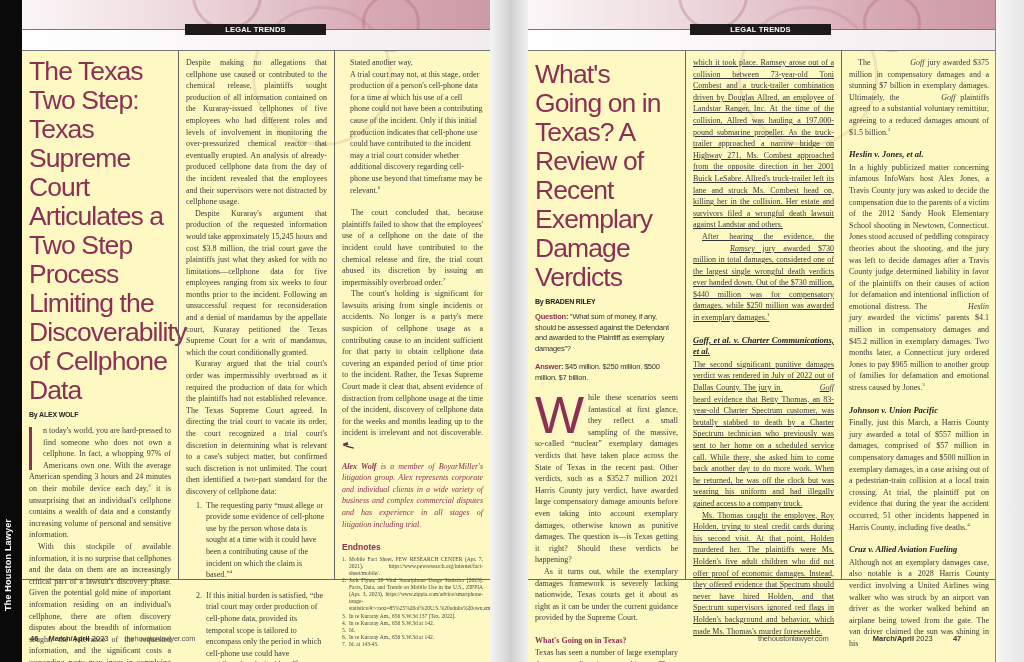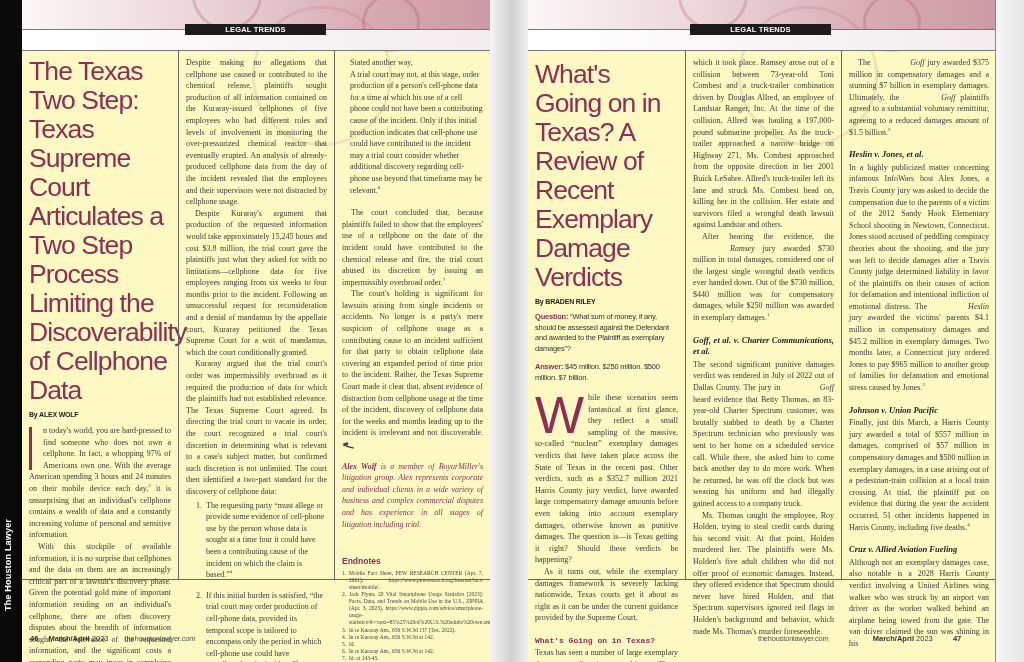--- a/index.html
+++ b/index.html
@@ -51,29 +51,29 @@
   .dropcap-I { float: left; width: 9px; height: 43px; margin: 2px 5px 0 0; border-left: 3px solid #8b2f55; }
   .dropcap-W { float: left; font-family: "Liberation Sans", sans-serif; font-size: 52px; line-height: 44px; color: #8b2f55; margin: 1px 4px 0 0; font-weight: normal; }
 
   .numlist { margin: 2px 0 0 10px; }
   .numlist li { list-style: none; position: relative; padding-left: 10px; text-align: left; margin-bottom: 9px; }
   .numlist li .n { position: absolute; left: 0; top: 0; }
 
   .blockquote { padding-left: 8px; text-align: left; }
   .bio { font-style: italic; color: #8b2f55; font-size: 8px; line-height: 11.6px; margin-top: 10px; }
   .bio b { font-weight: bold; }
-  .endnotes-h { font-family: "Liberation Sans", sans-serif; font-weight: bold; color: #8b2f55; font-size: 8.5px; margin-top: 26px; }
+  .endnotes-h { font-family: "Liberation Sans", sans-serif; font-weight: bold; color: #8b2f55; font-size: 8.5px; margin-top: 12px; }
   .endnotes { font-size: 5.5px; line-height: 7.1px; color: #444; margin-top: 2px; }
   .endnotes li { list-style: none; position: relative; padding-left: 7px; }
   .endnotes li .n { position: absolute; left: 0; }
 
   .qa { font-family: "Liberation Sans", sans-serif; font-size: 7.5px; line-height: 10.5px; color: #333; margin-top: 7px; letter-spacing: -0.2px; }
   .qa .label { color: #8b2f55; font-weight: bold; }
 
-  .subhead { font-family: Liberation Mono, monospace; font-weight: bold; color: #8b2f55; font-size: 8px; margin-top: 11px; margin-bottom: 1px; }
+  .subhead { font-family: Liberation Serif, serif; font-weight: bold; color: #8b2f55; font-size: 8px; margin-top: 11px; margin-bottom: 1px; }
   .case-head { font-style: italic; font-weight: bold; color: #222; font-size: 8.5px; margin-top: 11px; margin-bottom: 1px; }
 
   .footer { position: absolute; top: 610px; font-family: "Liberation Sans", sans-serif; font-size: 7.5px; color: #333; margin-top: 24px; }
   .footer .pnum { font-weight: bold; margin-right: 8px; }
   .footer .issue b { font-weight: bold; }
   .footer .site { color: #555; letter-spacing: -0.2px; }
 
   .gavel { display: inline-block; width: 12px; height: 7px; vertical-align: middle; }
 </style>
 </head>
@@ -108,21 +108,21 @@
       </div>
     </div>
     <div class="col-divider" style="left:156px;"></div>
 
     <div class="col" style="left:157px;width:155px;">
       <div class="body-text">
         <p class="noindent">Despite making no allegations that cellphone use caused or contributed to the chemical release, plaintiffs sought production of all information contained on the Kuraray-issued cellphones of five employees who had different roles and levels of involvement in monitoring the over-pressurized chemical reactor that eventually erupted. An analysis of already-produced cellphone data from the day of the incident revealed that the employees and their supervisors were not distracted by cellphone usage.</p>
         <p>Despite Kuraray's argument that production of the requested information would take approximately 15,245 hours and cost $3.8 million, the trial court gave the plaintiffs just what they asked for with no limitations—cellphone data for five employees ranging from six weeks to four months prior to the incident. Following an unsuccessful request for reconsideration and a denial of mandamus by the appellate court, Kuraray petitioned the Texas Supreme Court for a writ of mandamus, which the court conditionally granted.</p>
         <p>Kuraray argued that the trial court's order was impermissibly overbroad as it required the production of data for which the plaintiffs had not established relevance. The Texas Supreme Court agreed. In directing the trial court to vacate its order, the court recognized a trial court's discretion in determining what is relevant to a case's subject matter, but confirmed such discretion is not unlimited. The court then identified a two-part standard for the discovery of cellphone data:</p>
         <ul class="numlist">
-          <li><span class="n">1.</span><span>The requesting party “must allege or provide some evidence of cell-phone use by the person whose data is sought at a time four it could have been a contributing cause of the incident on which the claim is based.”</span><sup>4</sup></li>
+          <li><span class="n">1.</span><span>The requesting party “must allege or provide some evidence of cell-phone use by the person whose data is sought at a time with it could have been a contributing cause of the incident on which the claim is based.”</span><sup>4</sup></li>
           <li><span class="n">2.</span><span>If this initial burden is satisfied, “the trial court may order production of cell-phone data, provided its temporal scope is tailored to encompass only the period in which cell-phone use could have contributed to the incident.”</span><sup>5</sup></li>
         </ul>
       </div>
     </div>
     <div class="col-divider" style="left:312px;"></div>
 
     <div class="col" style="left:313px;width:155px;">
       <div class="body-text">
         <div class="blockquote">
           <div>Stated another way,</div>
@@ -178,21 +178,21 @@
       <div class="body-text" style="margin-top:9px;">
         <p class="noindent"><span class="dropcap-W">W</span><span>hile these scenarios seem fantastical at first glance, they reflect a small sampling of the massive, so-called “nuclear” exemplary damages verdicts that have taken place across the State of Texas in the recent past. Other verdicts, such as a $352.7 million 2021 Harris County jury verdict, have awarded large compensatory damage amounts before even taking into account exemplary damages, otherwise known as punitive damages. The question is—is Texas getting it right? Should these verdicts be happening?</span></p>
         <p>As it turns out, while the exemplary damages framework is severely lacking nationwide, Texas courts get it about as right as it can be under the current guidance provided by the Supreme Court.</p>
         <div class="subhead">What's Going on in Texas?</div>
         <p class="noindent">Texas has seen a number of large exemplary damages verdicts in recent history. Those include the Alex Jones verdict, a recent verdict against Pacific Union Railroad, the Charter Spectrum verdict, and a massive trucking verdict out of East Texas' Titus County.</p>
 
       </div>
     </div>
     <div class="col-divider" style="left:157px;"></div>
 
-    <div class="col" style="left:158px;width:155px;">
+    <div class="col" style="left:158px;width:155px;text-decoration:underline;">
       <div class="body-text">
         <p class="noindent">which it took place. Ramsey arose out of a collision between 73-year-old Toni Combest and a truck-trailer combination driven by Douglas Allred, an employee of Landstar Ranger, Inc. At the time of the collision, Allred was hauling a 197,000-pound submarine propeller. As the truck-trailer approached a narrow bridge on Highway 271, Ms. Combest approached from the opposite direction in her 2001 Buick LeSabre. Allred's truck-trailer left its lane and struck Ms. Combest head on, killing her in the collision. Her estate and survivors filed a wrongful death lawsuit against Landstar and others.</p>
         <p><span>After hearing the evidence, the </span><em>Ramsey</em><span> jury awarded $730 million in total damages, considered one of the largest single wrongful death verdicts ever handed down. Out of the $730 million, $440 million was for compensatory damages, while $250 million was awarded in exemplary damages.</span><sup>1</sup></p>
         <div class="case-head">Goff, et al. v. Charter Communications, et al.</div>
         <p class="noindent"><span>The second significant punitive damages verdict was rendered in July of 2022 out of Dallas County. The jury in </span><em>Goff</em><span> heard evidence that Betty Thomas, an 83-year-old Charter Spectrum customer, was brutally stabbed to death by a Charter Spectrum technician who previously was sent to her home on a scheduled service call. While there, she asked him to come back another day to do more work. When he returned, he was off the clock but was wearing his uniform and had illegally gained access to a company truck.</span></p>
         <p>Ms. Thomas caught the employee, Roy Holden, trying to steal credit cards during his second visit. At that point, Holden murdered her. The plaintiffs were Ms. Holden's five adult children who did not offer proof of economic damages. Instead, they offered evidence that Spectrum should never have hired Holden, and that Spectrum supervisors ignored red flags in Holden's background and behavior, which made Ms. Thomas's murder foreseeable.</p>
       </div>
     </div>
     <div class="col-divider" style="left:313px;"></div>
 

